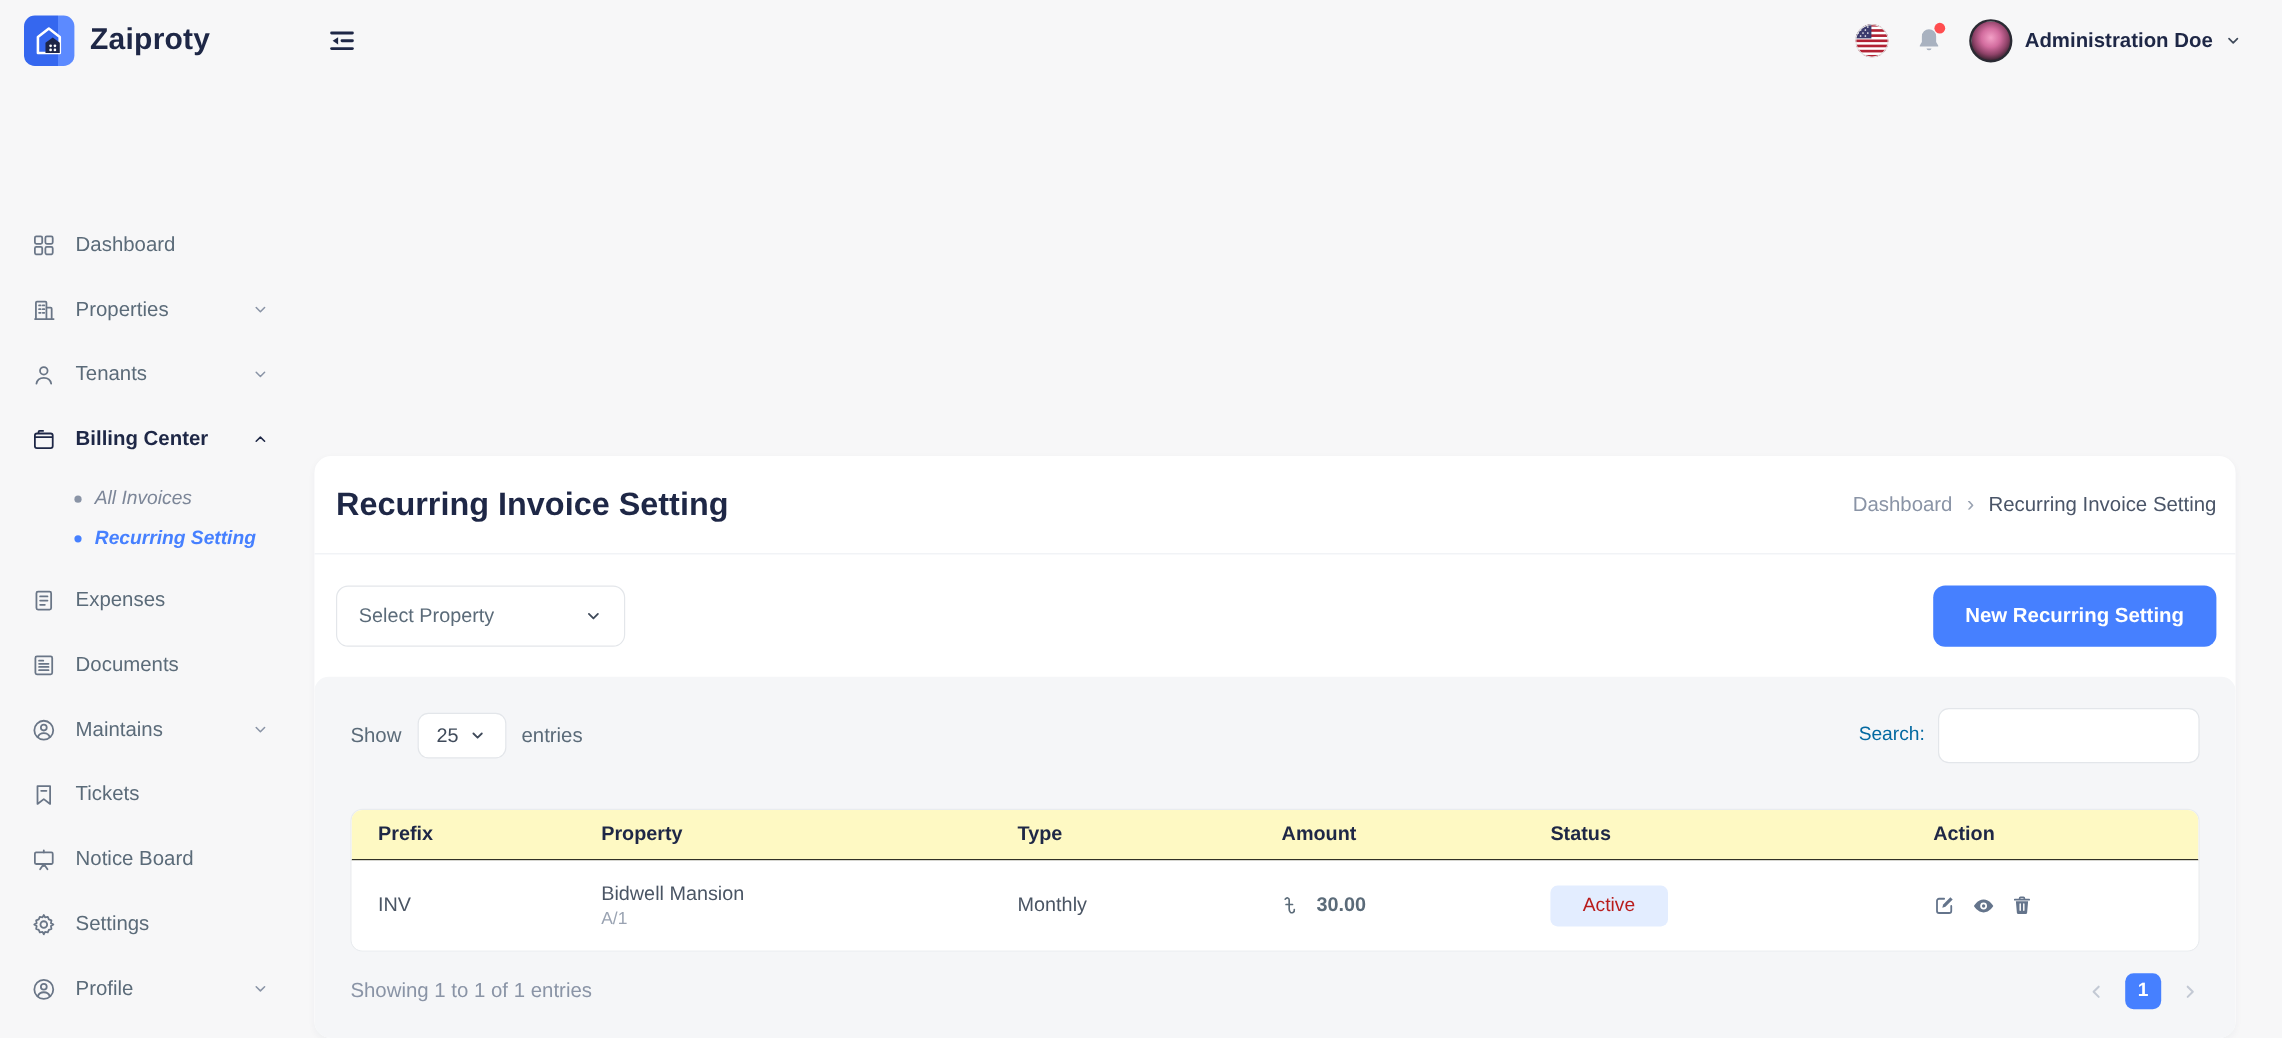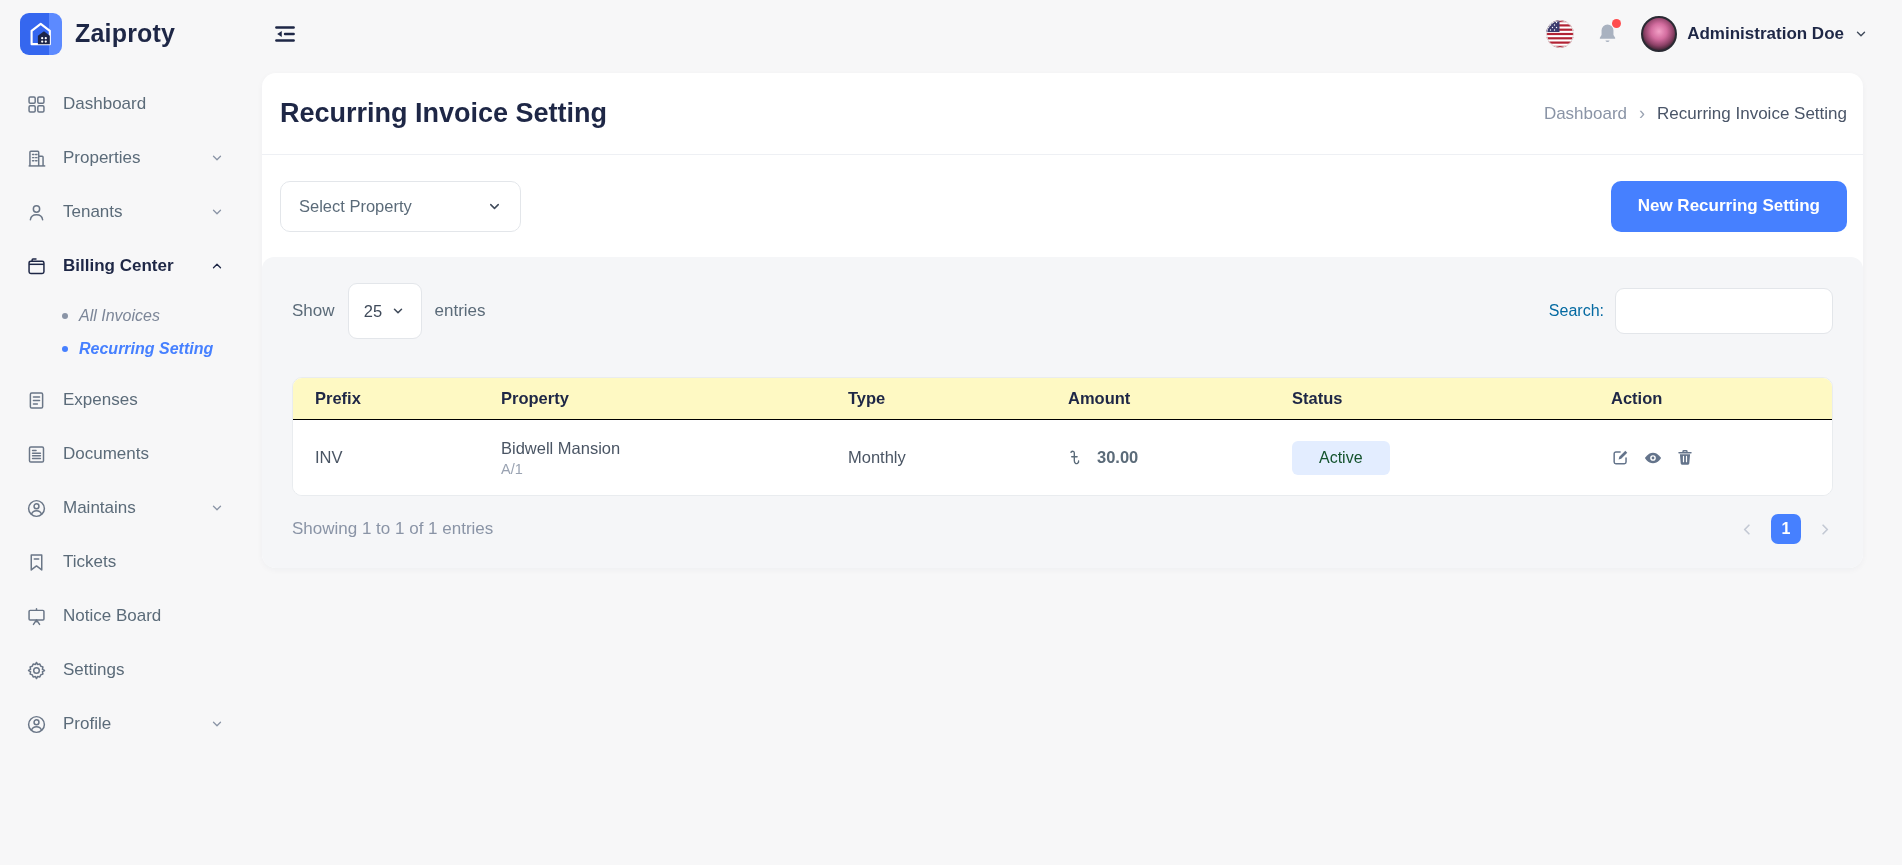--- a/index.html
+++ b/index.html
@@ -18,21 +18,21 @@
   .flag { width:28px; height:28px; border-radius:50%; overflow:hidden; cursor:pointer; flex:none; }
   .bell-wrap { position:relative; cursor:pointer; display:flex; }
   .bell-dot { position:absolute; top:-3px; right:-2px; width:9px; height:9px; border-radius:50%; background:#ff4d4f; }
   .avatar { width:36px; height:36px; border-radius:50%; flex:none;
     background:radial-gradient(circle at 50% 42%, #f2a0c6 0%, #d36d9f 32%, #8e4268 58%, #271c24 82%);
     border:2px solid #2a2a33; }
   .user-group { display:flex; align-items:center; gap:10px; cursor:pointer; }
   .user-name { font-size:17px; font-weight:700; color:#1e2746; }
 
   
-  .shell { display:flex; height:798px; }
+  .shell { display:flex; height:798px;align-items:flex-end; }
 
   
   .sidebar { width:246px; flex:none; display:flex; flex-direction:column; padding:10px 0 14px; overflow:hidden; }
   .side-item { height:54px; display:flex; align-items:center; gap:16px; padding:0 22px 0 26px;
     font-size:17px; color:#5b6b79; cursor:pointer; }
   .side-item .s-icon { width:21px; height:21px; flex:none; color:#6a7687; display:flex; }
   .side-item .chev { margin-left:auto; color:#8a94a6; display:flex; }
   .side-item.active-parent { color:#1e2746; font-weight:700; }
   .side-item.active-parent .s-icon { color:#1e2746; }
   .side-item.active-parent .chev { color:#1e2746; }
@@ -58,38 +58,38 @@
   .filter-row { height:102px; display:flex; align-items:center; justify-content:space-between; padding:0 16px 0 18px; }
   .select-box { width:241px; height:51px; border:1px solid #e3e6ea; border-radius:10px; background:#fff;
     display:flex; align-items:center; justify-content:space-between; padding:0 18px; cursor:pointer; }
   .select-box .sel-text { font-size:16.5px; color:#5b6b79; }
   .primary-btn { height:51px; padding:0 27px; background:#4680ff; border:none; border-radius:10px;
     color:#fff; font-size:17px; font-weight:700; font-family:inherit; cursor:pointer; }
 
   .panel { background:#f5f6f8; border-radius:12px; padding:26px 30px 24px; }
   .controls { display:flex; align-items:center; justify-content:space-between;gap:12px; }
   .show-group { display:flex; align-items:center; gap:13px; font-size:17px; color:#5b6b79; }
-  .pagesize-box { width:74px; height:56px; background:#fff; border:1px solid #e3e6ea; border-radius:9px;
+  .pagesize-box { width:74px; height:38px; background:#fff; border:1px solid #e3e6ea; border-radius:9px;
     display:flex; align-items:center; justify-content:center; gap:9px; cursor:pointer; }
   .pagesize-box .ps-val { font-size:16.5px; color:#3f4a5a; }
   .search-group { display:flex; align-items:center; gap:11px; }
   .search-label { font-size:16px; color:#0369a1; }
   .search-input { width:218px; height:46px; background:#fff; border:1px solid #e3e6ea; border-radius:9px;
     padding:0 12px; font-size:16px; color:#3f4a5a; font-family:inherit; outline:none; }
 
   .data-table { margin-top:38px; background:#fff; border:1px solid #e9ecef; border-radius:10px; overflow:hidden; }
   .t-row { display:grid; grid-template-columns:186px 347px 220px 224px 319px 1fr; align-items:center; }
   .t-head { background:#fef9c3; border-bottom:1px solid #000000; height:42px; }
   .t-head .t-cell { font-size:16.5px; font-weight:700; color:#1e2746; }
   .t-cell { padding-left:22px; }
   .t-body { height:75px; background:#fff; }
   .cell-main { font-size:16.5px; color:#4a5564; }
   .cell-sub { font-size:14.5px; color:#9aa3b2; margin-top:3px; }
   .amount-cell { display:flex; align-items:center; gap:16px; font-size:16.5px; color:#5b6b79;font-weight:bold; }
-  .badge { display:inline-block; padding:8px 27px; background:#e3edff; color:#14532d;
+  .badge { display:inline-block; padding:8px 27px; background:#e3edff; color:#b91c1c;
     border-radius:6px; font-size:16px; }
   .actions { display:flex; align-items:center; gap:13px; color:#64748b; }
   .action-icon { cursor:pointer; display:flex; }
 
   .table-footer { margin-top:18px; display:flex; align-items:center; justify-content:space-between; }
   .summary { font-size:17px; color:#8a94a6; }
   .pager { display:flex; align-items:center; gap:15px; }
   .page-chev { color:#c3c9d4; cursor:pointer; display:flex; }
   .page-num { width:30px; height:30px; background:#4680ff; border-radius:7px; color:#fff;
     font-size:16px; font-weight:700; display:flex; align-items:center; justify-content:center; cursor:pointer; }

